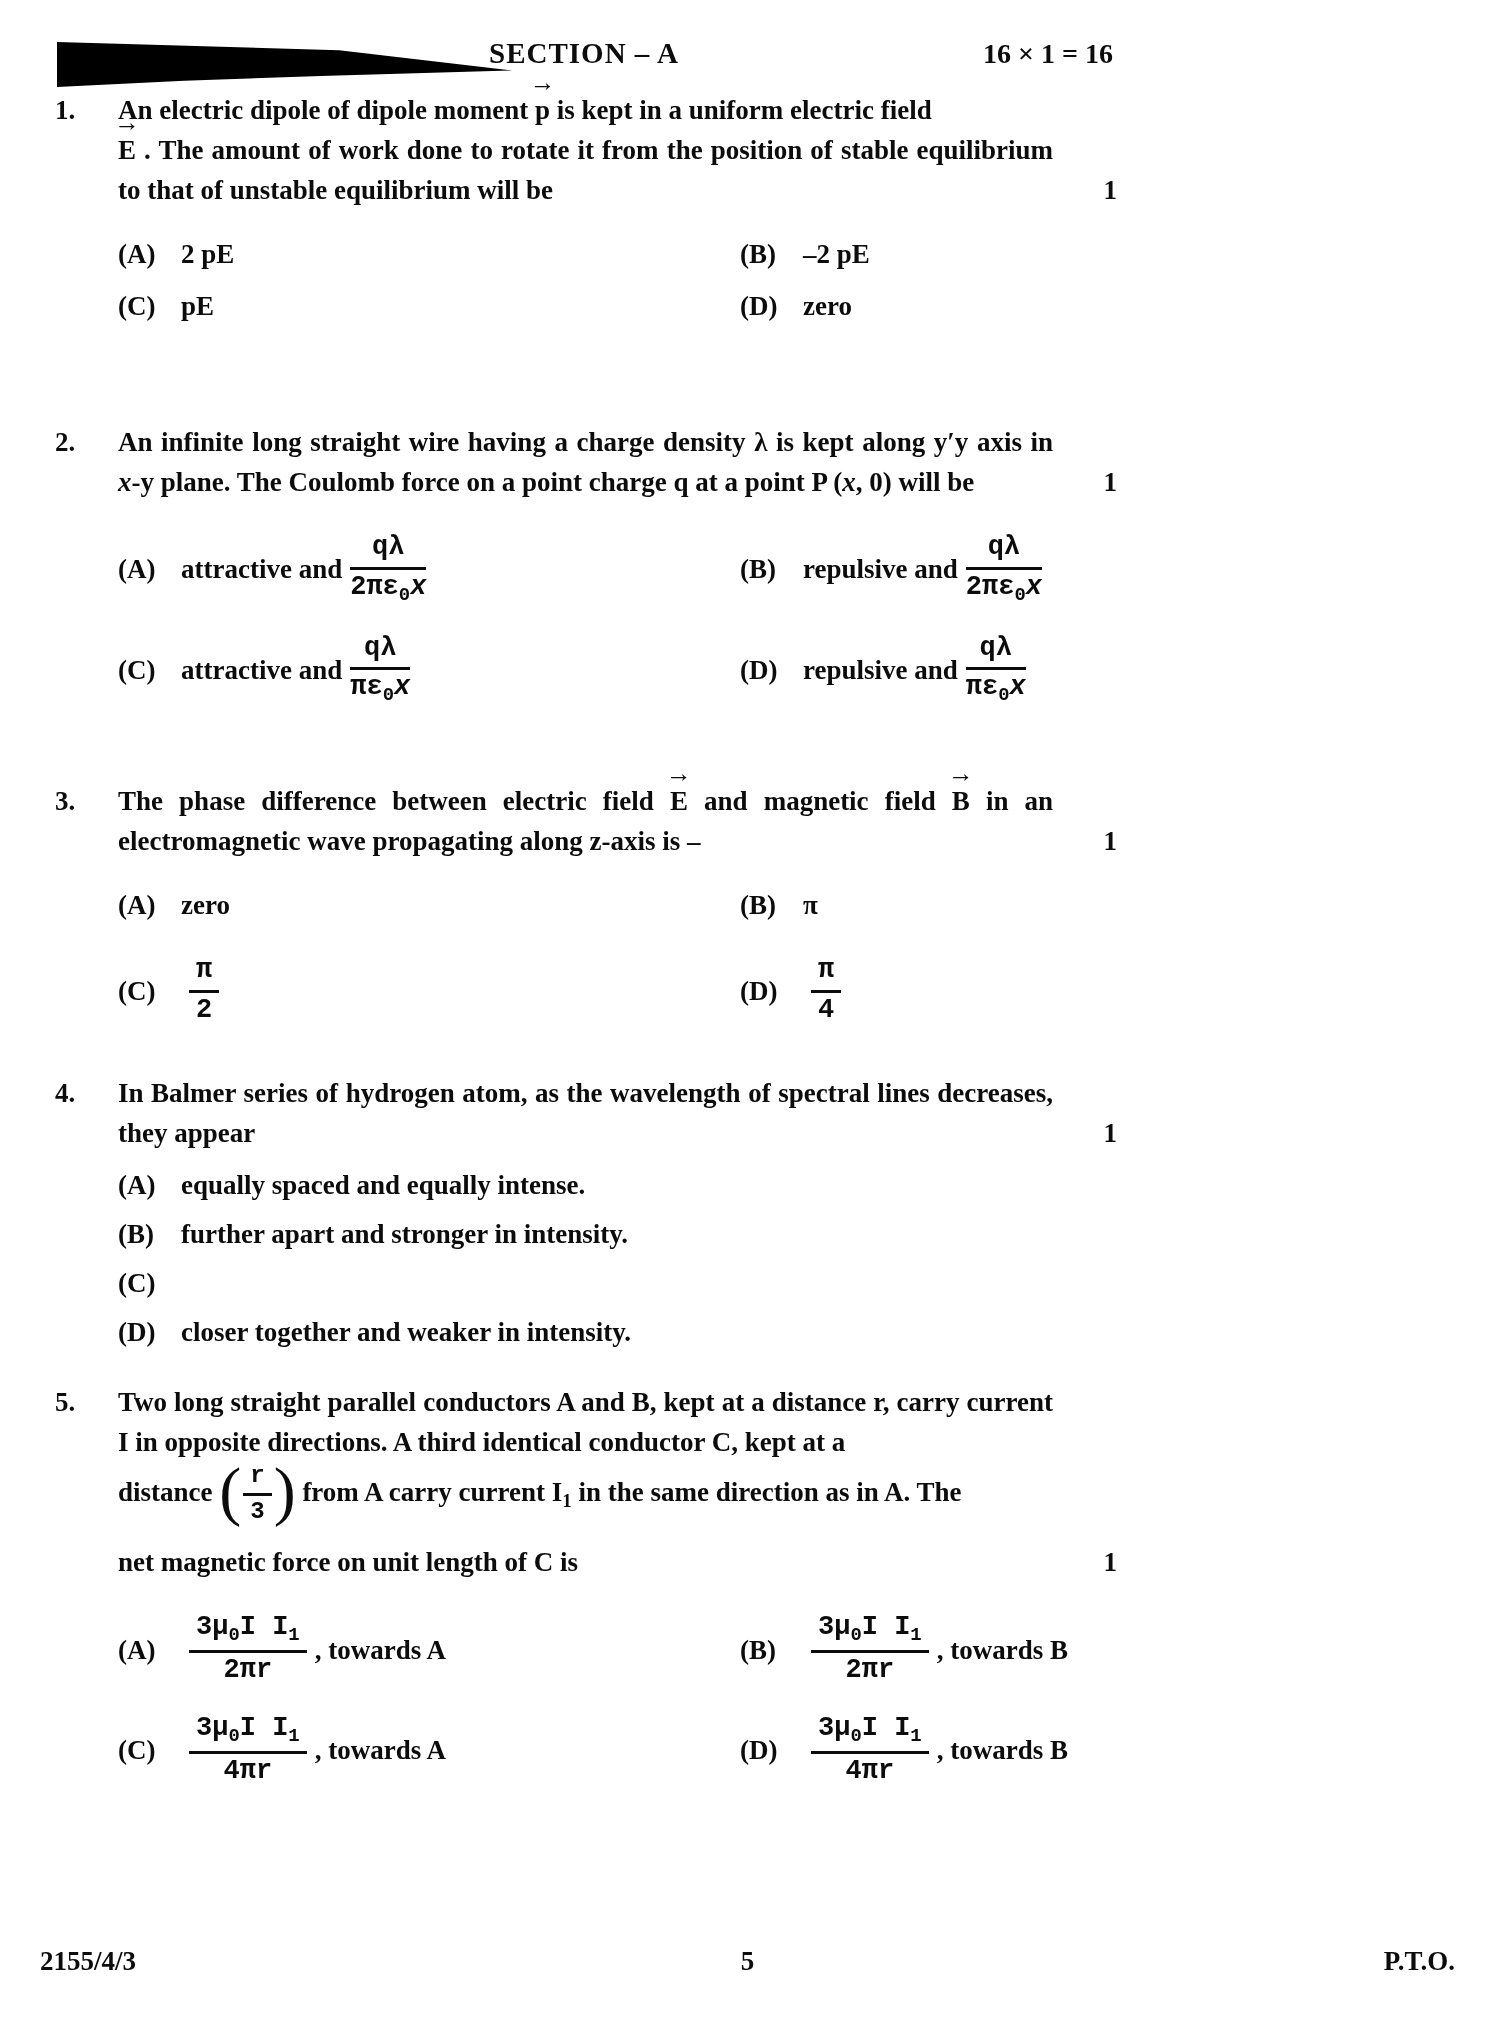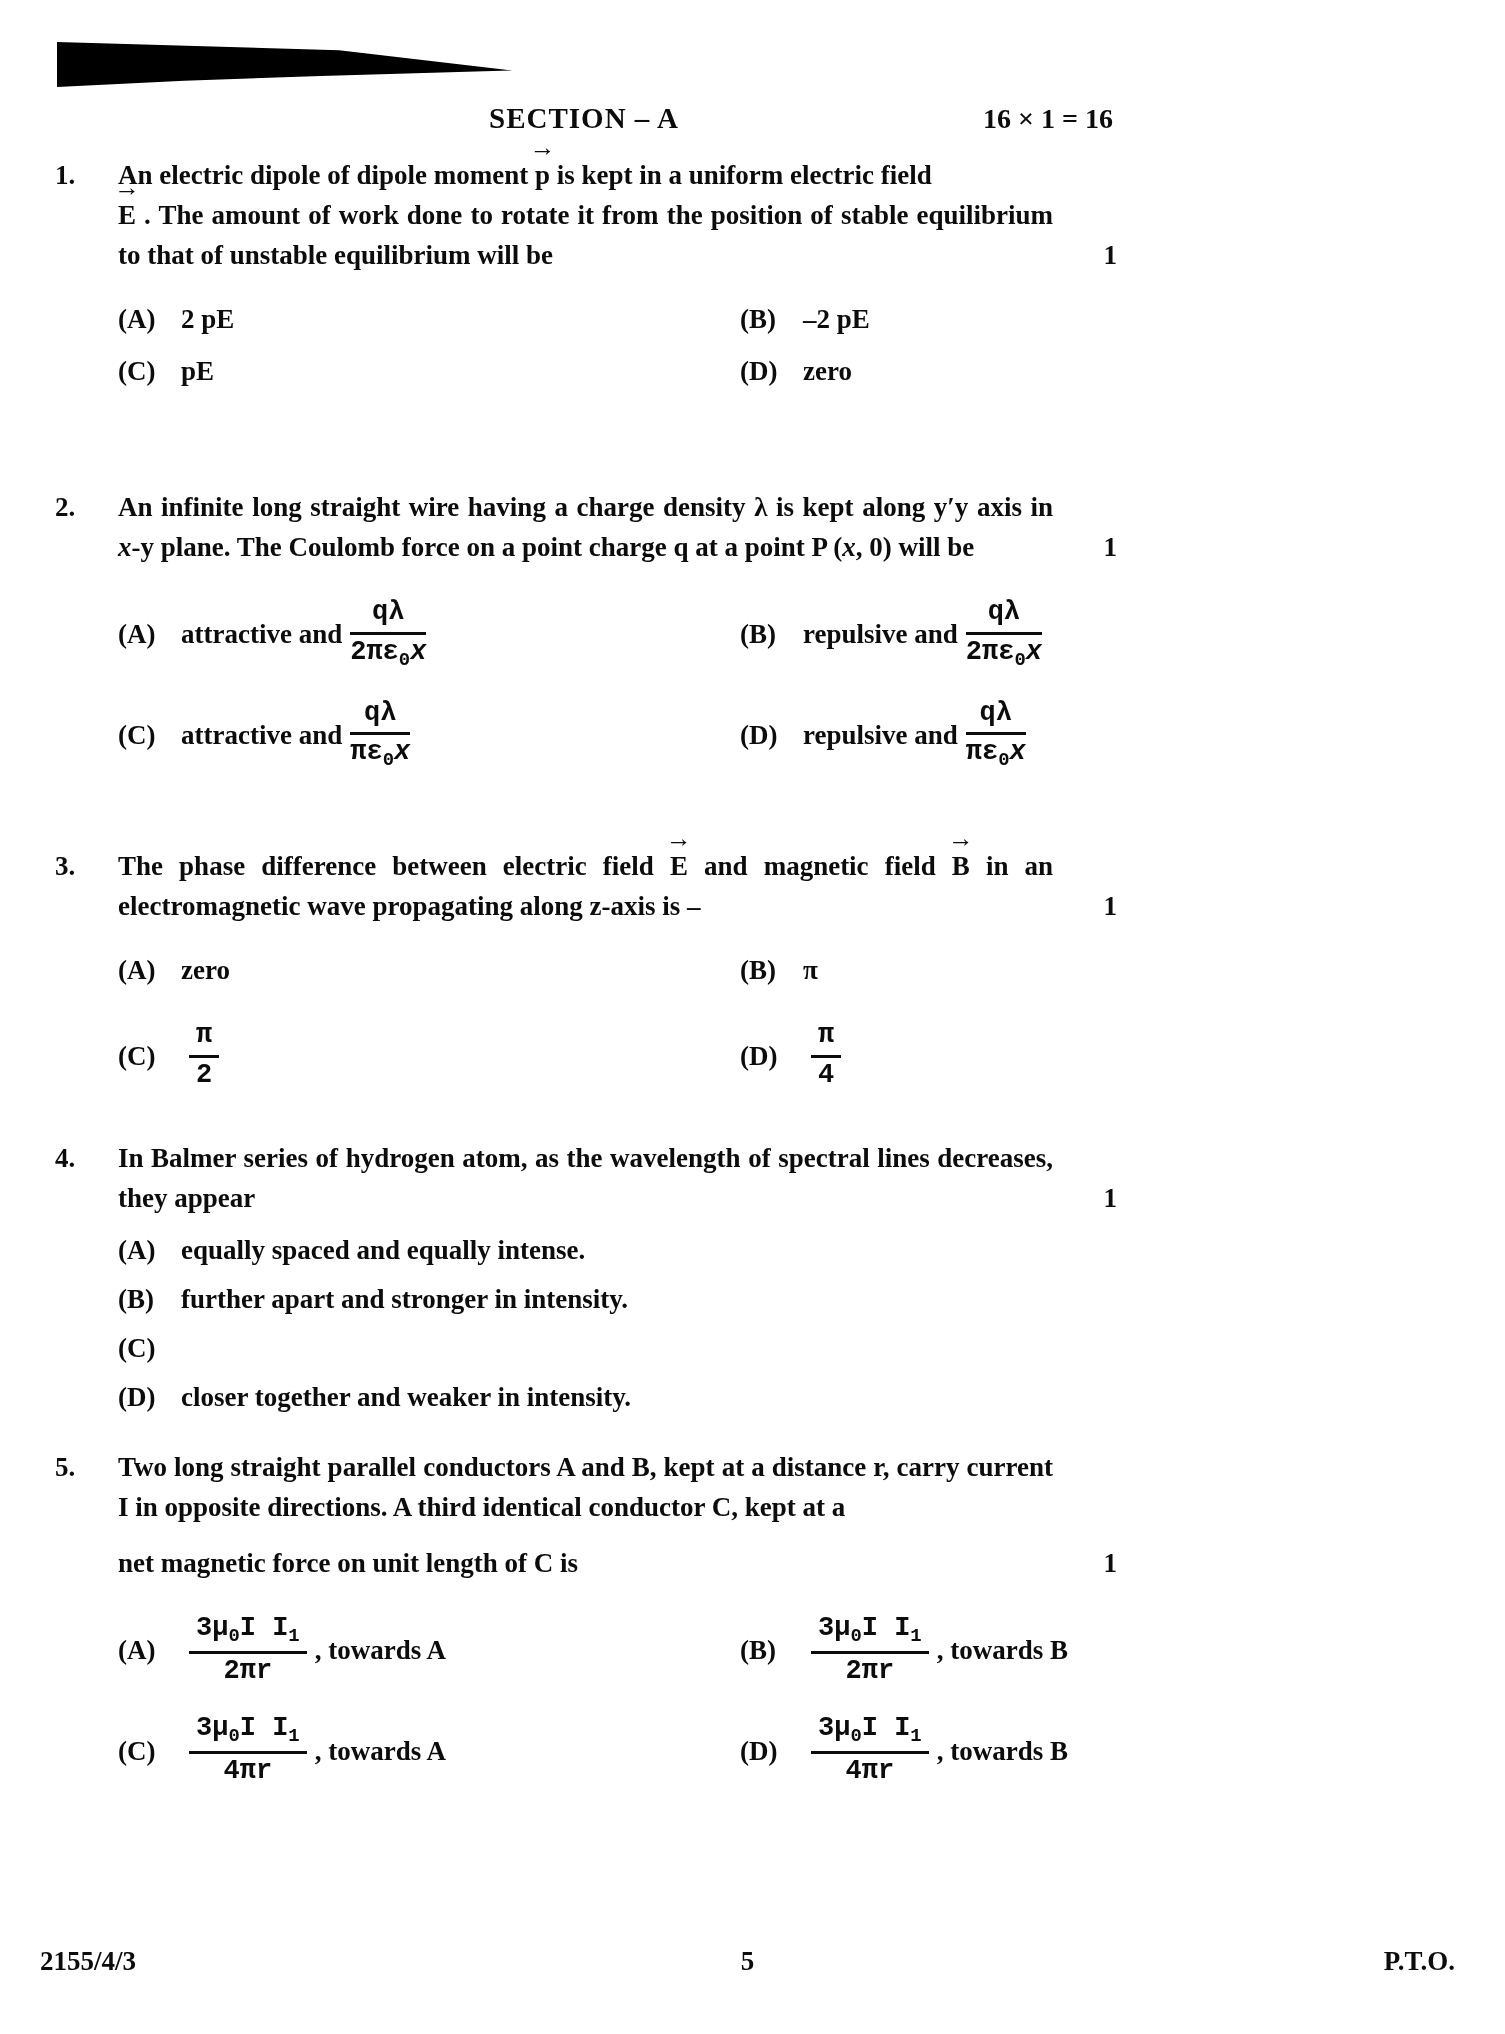--- a/index.html
+++ b/index.html
@@ -16,21 +16,21 @@
   }
   .page { position: relative; width: 1505px; height: 2034px; padding: 0 55px; }
 
   
   .wedge {
     position: absolute; left: 57px; top: 42px;
     width: 455px; height: 46px; background: #000;
     clip-path: polygon(0 0, 62% 18%, 100% 62%, 58% 74%, 28% 84%, 0 98%);
   }
 
-  .header { position: relative; width: 1058px; margin-left: 0px; padding-top: 102px; }
+  .header { position: relative; width: 1058px; margin-left: 0px; padding-top: 37px; }
   .header-title { display: block; text-align: center; font-size: 29px; letter-spacing: 1px; }
   .header-marks { position: absolute; right: 0; bottom: 0; font-size: 28px; white-space: nowrap; }
 
   .question { display: flex; width: 1058px; }
   .qnum { width: 63px; flex-shrink: 0; font-size: 27px; line-height: 40px; }
   .qbody { width: 935px; position: relative; font-size: 27px; line-height: 40px; }
   .stem { position: relative; text-align: justify; }
   .marks {
     position: absolute; right: -64px; bottom: 0;
     width: 44px; text-align: right; font-size: 27px;
@@ -244,20 +244,26 @@
       </div>
     </div>
   </div>
 
   <div class="question q5">
     <div class="qnum">5.</div>
     <div class="qbody">
       <p class="stem">
         <span>Two long straight parallel conductors A and B, kept at a distance r, carry current I in opposite directions. A third identical conductor C, kept at a</span>
       </p>
+      <div class="stem-line5">
+        <span>distance</span>
+        <span class="bigparen">(</span><span class="frac frac-sm"><span class="fnum">r</span><span class="fden">3</span></span><span class="bigparen">)</span>
+        <span>from A carry current I</span><sub>1</sub>
+        <span>in the same direction as in A. The</span>
+      </div>
       <p class="stem" style="margin-top:16px;">
         <span>net magnetic force on unit length of C is</span>
         <span class="marks">1</span>
       </p>
       <div class="options">
         <div class="opt-grid frac-rows">
           <div class="opt">
             <span class="opt-label">(A)</span>
             <span class="frac">
                 <span class="fnum"><span>3μ</span><sub>0</sub><span>I I</span><sub>1</sub></span>

